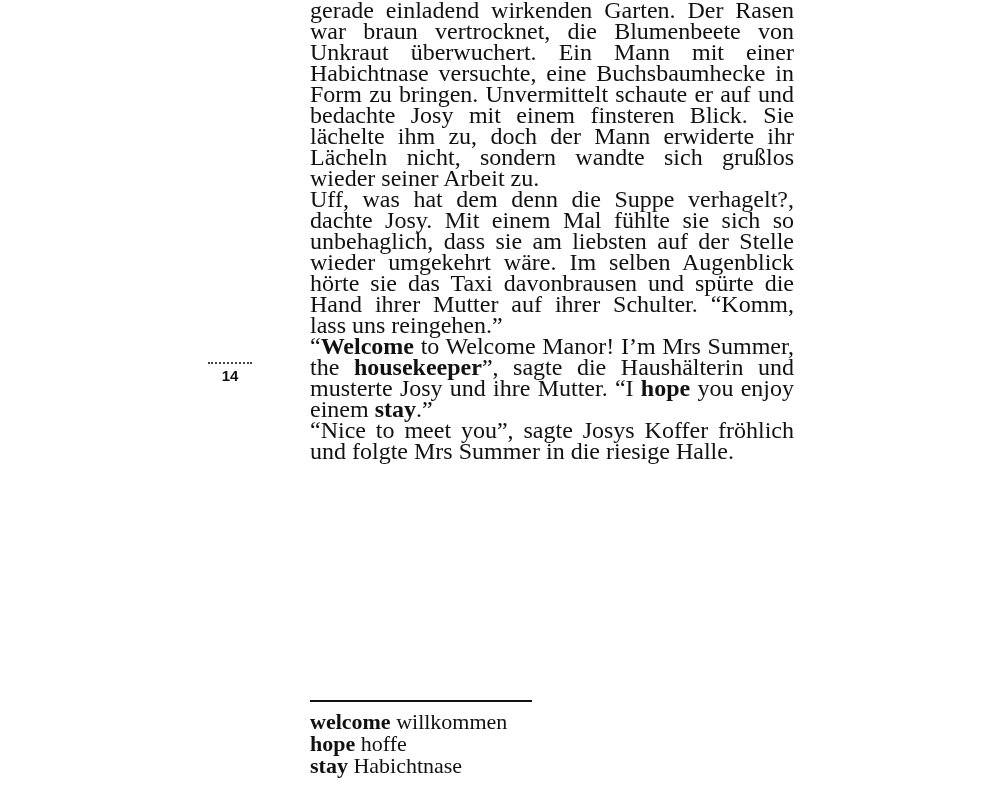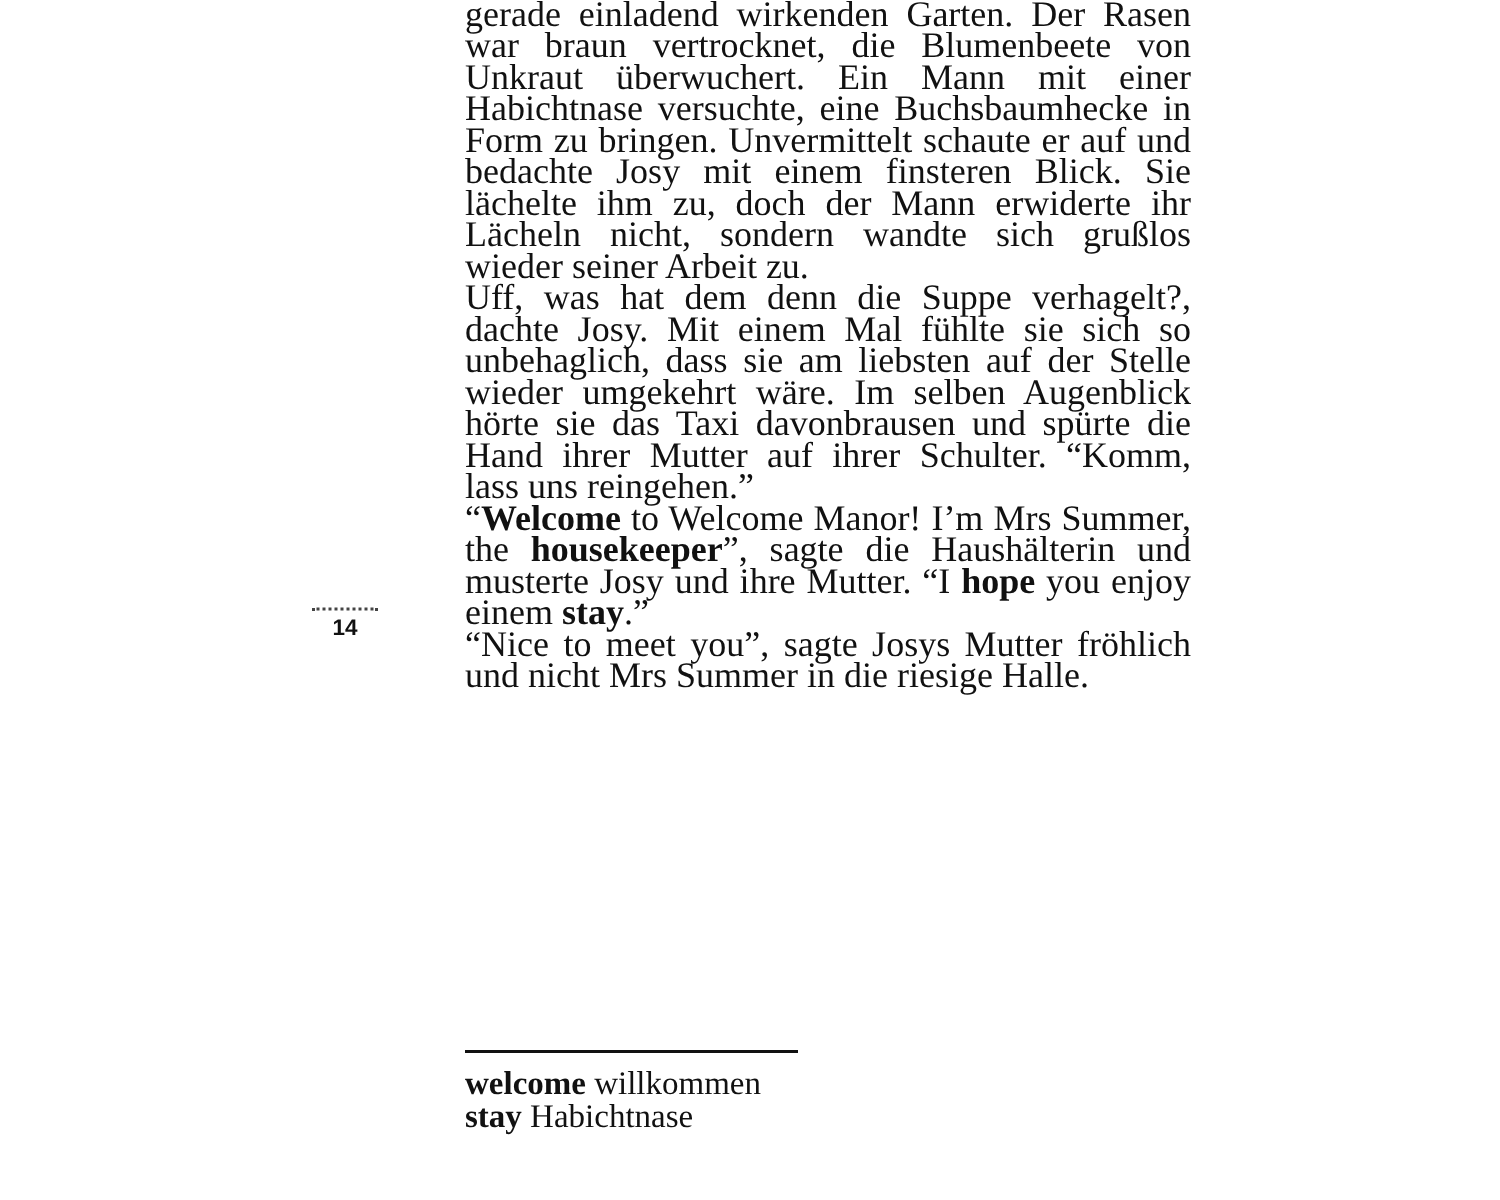--- a/index.html
+++ b/index.html
@@ -16,21 +16,20 @@
     font-family: "Liberation Serif", serif;
     color: #111111;
   }
   
   .page-marker {
     position: absolute;
     left: 208px;
     top: 362px;
     width: 44px;
     text-align: center;
-    margin-top: 43px;
   }
   .dotted-rule {
     border-top: 2px dotted #444444;
     width: 100%;
     height: 0;
     margin-bottom: 3px;
   }
   .page-number {
     font-family: "Liberation Sans", sans-serif;
     font-size: 15px;
@@ -84,24 +83,25 @@
 
   <div class="page-marker">
     <div class="dotted-rule"></div>
     <div class="page-number">14</div>
   </div>
 
   <div class="text-block">
       <p><span>gerade einladend wirkenden Garten. Der Rasen war braun vertrocknet, die Blumenbeete von Unkraut überwuchert. Ein Mann mit einer Habichtnase versuchte, eine Buchsbaumhecke in Form zu bringen. Unvermittelt schaute er auf und bedachte Josy mit einem finsteren Blick. Sie lächelte ihm zu, doch der Mann erwiderte ihr Lächeln nicht, sondern wandte sich grußlos wieder seiner Arbeit zu.</span></p>
       <p><span>Uff, was hat dem denn die Suppe verhagelt?, dachte Josy. Mit einem Mal fühlte sie sich so unbehaglich, dass sie am liebsten auf der Stelle wieder umgekehrt wäre. Im selben Augenblick hörte sie das Taxi davonbrausen und spürte die Hand ihrer Mutter auf ihrer Schulter. “Komm, lass uns reingehen.”</span></p>
       <p><span>“</span><span class="bold">Welcome</span><span> to Welcome Manor! I’m Mrs Summer, the </span><span class="bold">housekeeper</span><span>”, sagte die Haushälterin und musterte Josy und ihre Mutter. “I </span><span class="bold">hope</span><span> you enjoy einem </span><span class="bold">stay</span><span>.”</span></p>
-      <p><span>“Nice to meet you”, sagte Josys Mutter fröhlich und nicht Mrs Summer in die riesige Halle.</span></p>
+      <p><span>“Nice to meet you”, sagte Josys Koffer fröhlich und folgte Mrs Summer in die riesige Halle.</span></p>
     </div>
 
   <div class="vocab-section">
     <div class="vocab-rule"></div>
     <div class="vocab-list">
         <div class="vocab-row"><span class="bold">welcome</span><span> willkommen</span></div>
+        <div class="vocab-row"><span class="bold">hope</span><span> hoffe</span></div>
         <div class="vocab-row"><span class="bold">stay</span><span> Habichtnase</span></div>
       </div>
   </div>
 
 </div>
 
 </body></html>

